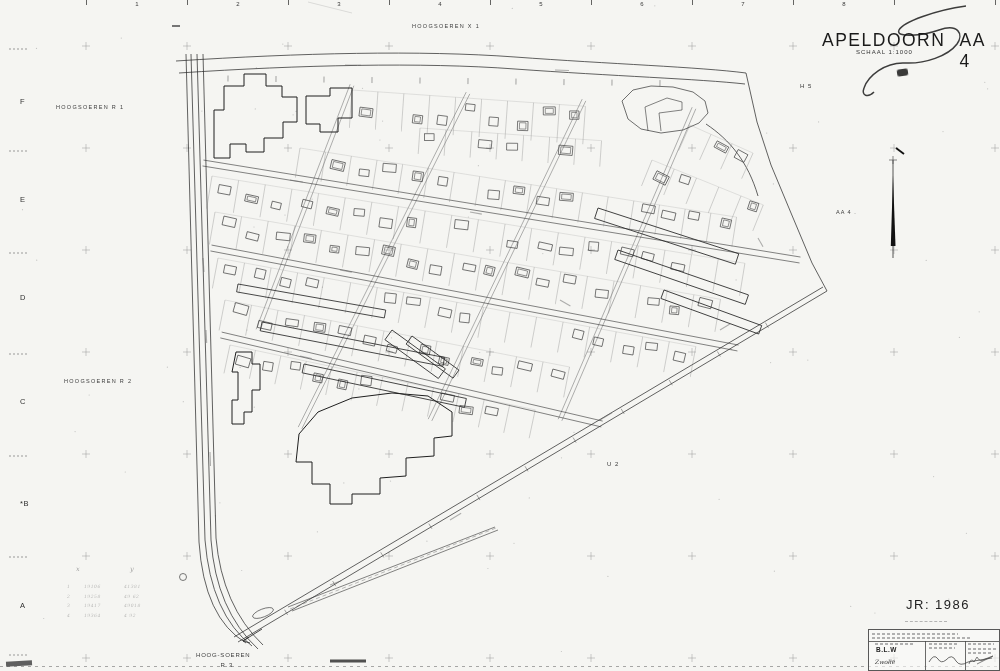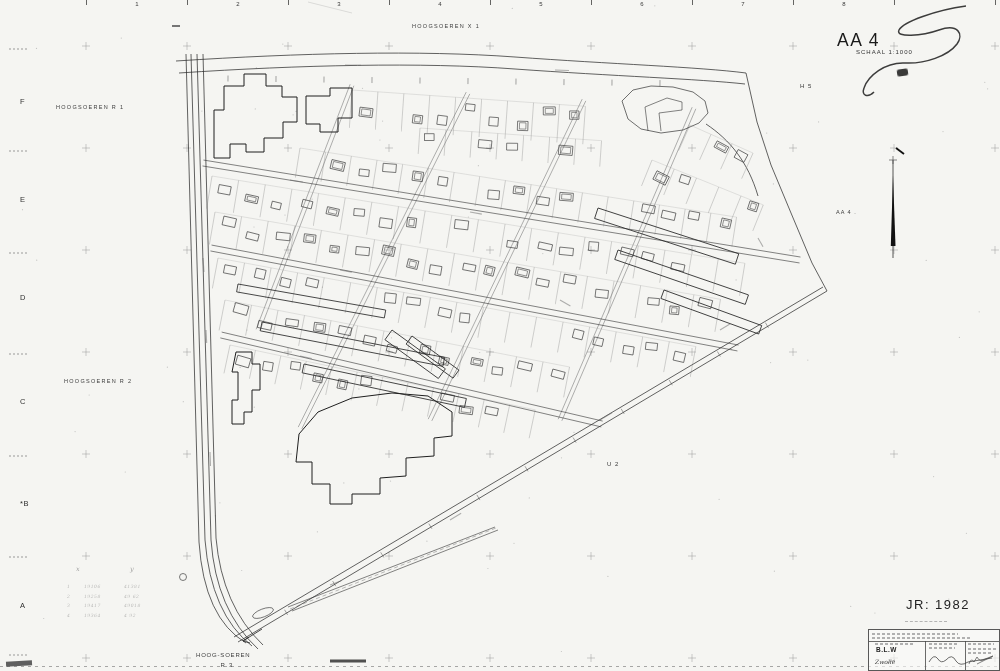--- a/index.html
+++ b/index.html
@@ -587,27 +587,28 @@
   <div class="label cap" style="left:412px;top:23px;">HOOGSOEREN  X 1</div>
   <div class="label cap" style="left:56px;top:104px;">HOOGSOEREN  R 1</div>
   <div class="label cap" style="left:64px;top:378px;">HOOGSOEREN  R 2</div>
   <div class="label" style="left:800px;top:83px;font-size:6px;letter-spacing:1px;">H 5</div>
   <div class="label" style="left:836px;top:209px;font-size:5.5px;letter-spacing:1px;">AA  4  .</div>
   <div class="label" style="left:607px;top:461px;font-size:6px;letter-spacing:1px;">U 2</div>
   <div class="label cap" style="left:196px;top:652px;letter-spacing:.8px;font-size:6px;">HOOG-SOEREN</div>
   <div class="label cap hoog-r3" style="left:227px;top:662px;font-size:6px;">R 3</div>
 
   <div class="title-line">
+    <span>APELDOORN</span>
     <span class="title-gap"></span>
     <span>AA 4</span>
   </div>
   <div class="schaal">SCHAAL 1:1000</div>
   <div class="stamp-blob"></div>
 
-  <div class="jr">JR: 1982</div>
+  <div class="jr">JR: 1986</div>
   <div class="jr-dots"></div>
 
   <div id="pencil-table">
       <div class="pencil pencil-h" style="left: 76px; top: 565px;">x</div>
       <div class="pencil pencil-h" style="left: 130px; top: 565px;">y</div>
       <div class="pencil pencil-e" style="left: 67px; top: 584px;">1</div>
       <div class="pencil pencil-e" style="left: 84px; top: 584px;">19106</div>
       <div class="pencil pencil-e" style="left: 124px; top: 584px;">41381</div>
       <div class="pencil pencil-e" style="left: 67px; top: 593.5px;">2</div>
       <div class="pencil pencil-e" style="left: 84px; top: 593.5px;">19258</div>

